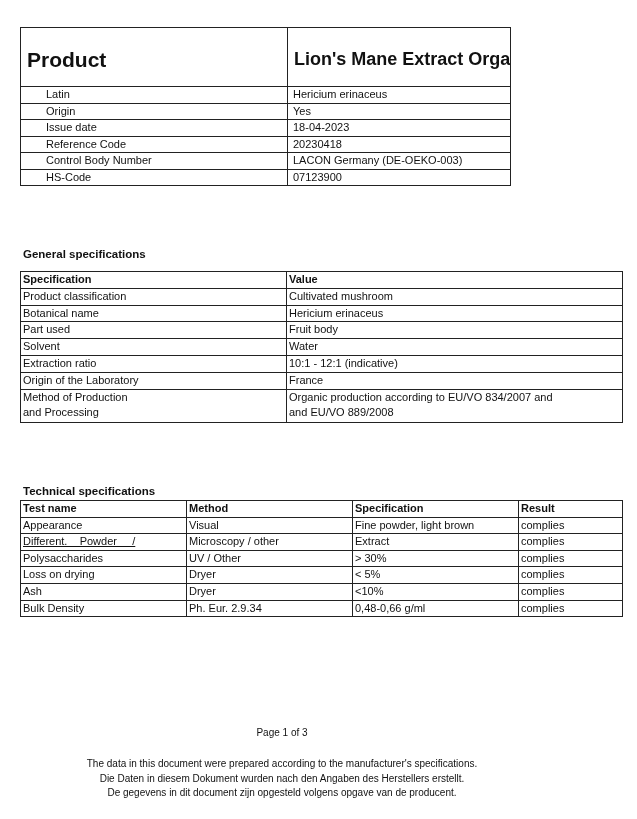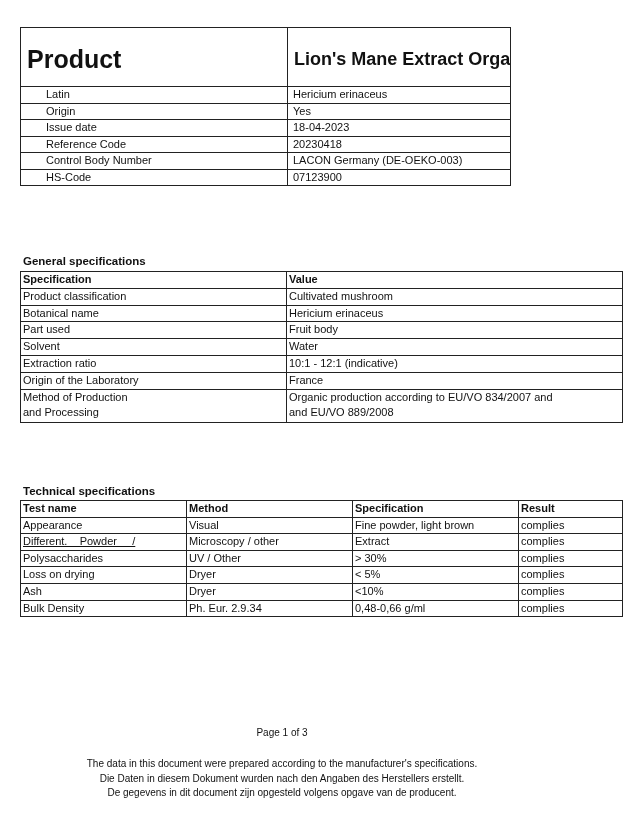--- a/index.html
+++ b/index.html
@@ -7,21 +7,21 @@
     width: 637px; height: 819px; position: relative; overflow: hidden;
     font-family: "Liberation Sans", sans-serif; color: #111;
   }
   table { border-collapse: collapse; position: absolute; table-layout: fixed; }
   td { border: 1px solid #222; padding: 0 0 0 3px; font-size: 11px; line-height: 15.6px; white-space: nowrap; overflow: hidden; vertical-align: top; }
 
   
   #product-table { left: 20px; top: 27px; width: 488px; width: 489px; }
   #product-table { width: 489px; }
   #product-table .head td { height: 52px; font-weight: bold; vertical-align: middle; padding-left: 6px; padding-top: 6px; }
-  #product-table .head td.k { font-size: 25px; }
+  #product-table .head td.k { font-size: 21px; }
   #product-table .head td.v { font-size: 18px; }
   #product-table .row td { height: 15.5px; line-height: 15px; padding-left: 25px; }
   #product-table .row td.v { padding-left: 5px; }
   #product-table { width: 489px; }
 
   
   .section-title { position: absolute; font-size: 11.5px; font-weight: bold; left: 23px; }
 
   
   #general-table td { height: 15.8px; line-height: 15.8px; }
@@ -71,21 +71,21 @@
     <td>Control Body Number</td>
     <td class="v">LACON Germany (DE-OEKO-003)</td>
   </tr>
   <tr class="row">
     <td>HS-Code</td>
     <td class="v">07123900</td>
   </tr>
 </tbody>
   </table>
 
-<div class="section-title" style="top:255px;">General specifications</div>
+<div class="section-title" style="top:248px;">General specifications</div>
 <table id="general-table" style="left:20px; top:271px; width:602px;">
   <colgroup>
       <col style="width:266px">
       <col style="width:336px">
     </colgroup>
   <tbody>
       <tr class="hdr">
     <td class="k">Specification</td>
     <td class="v">Value</td>
   </tr>

